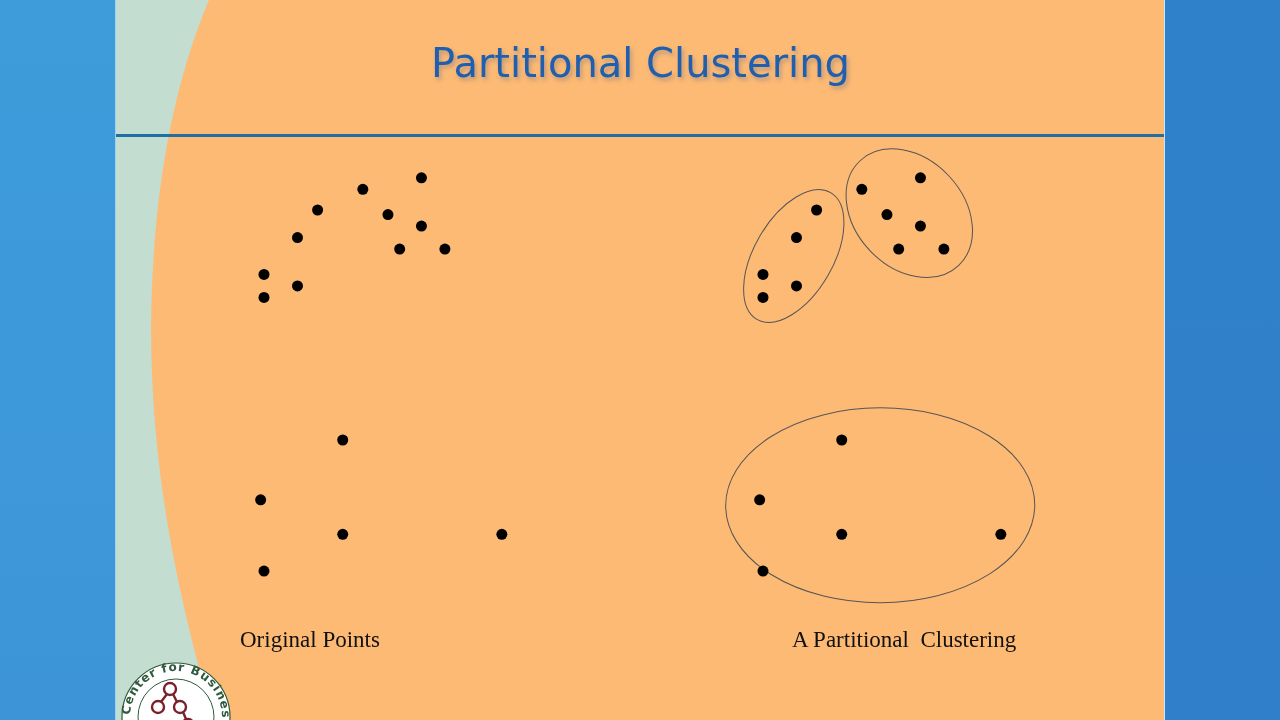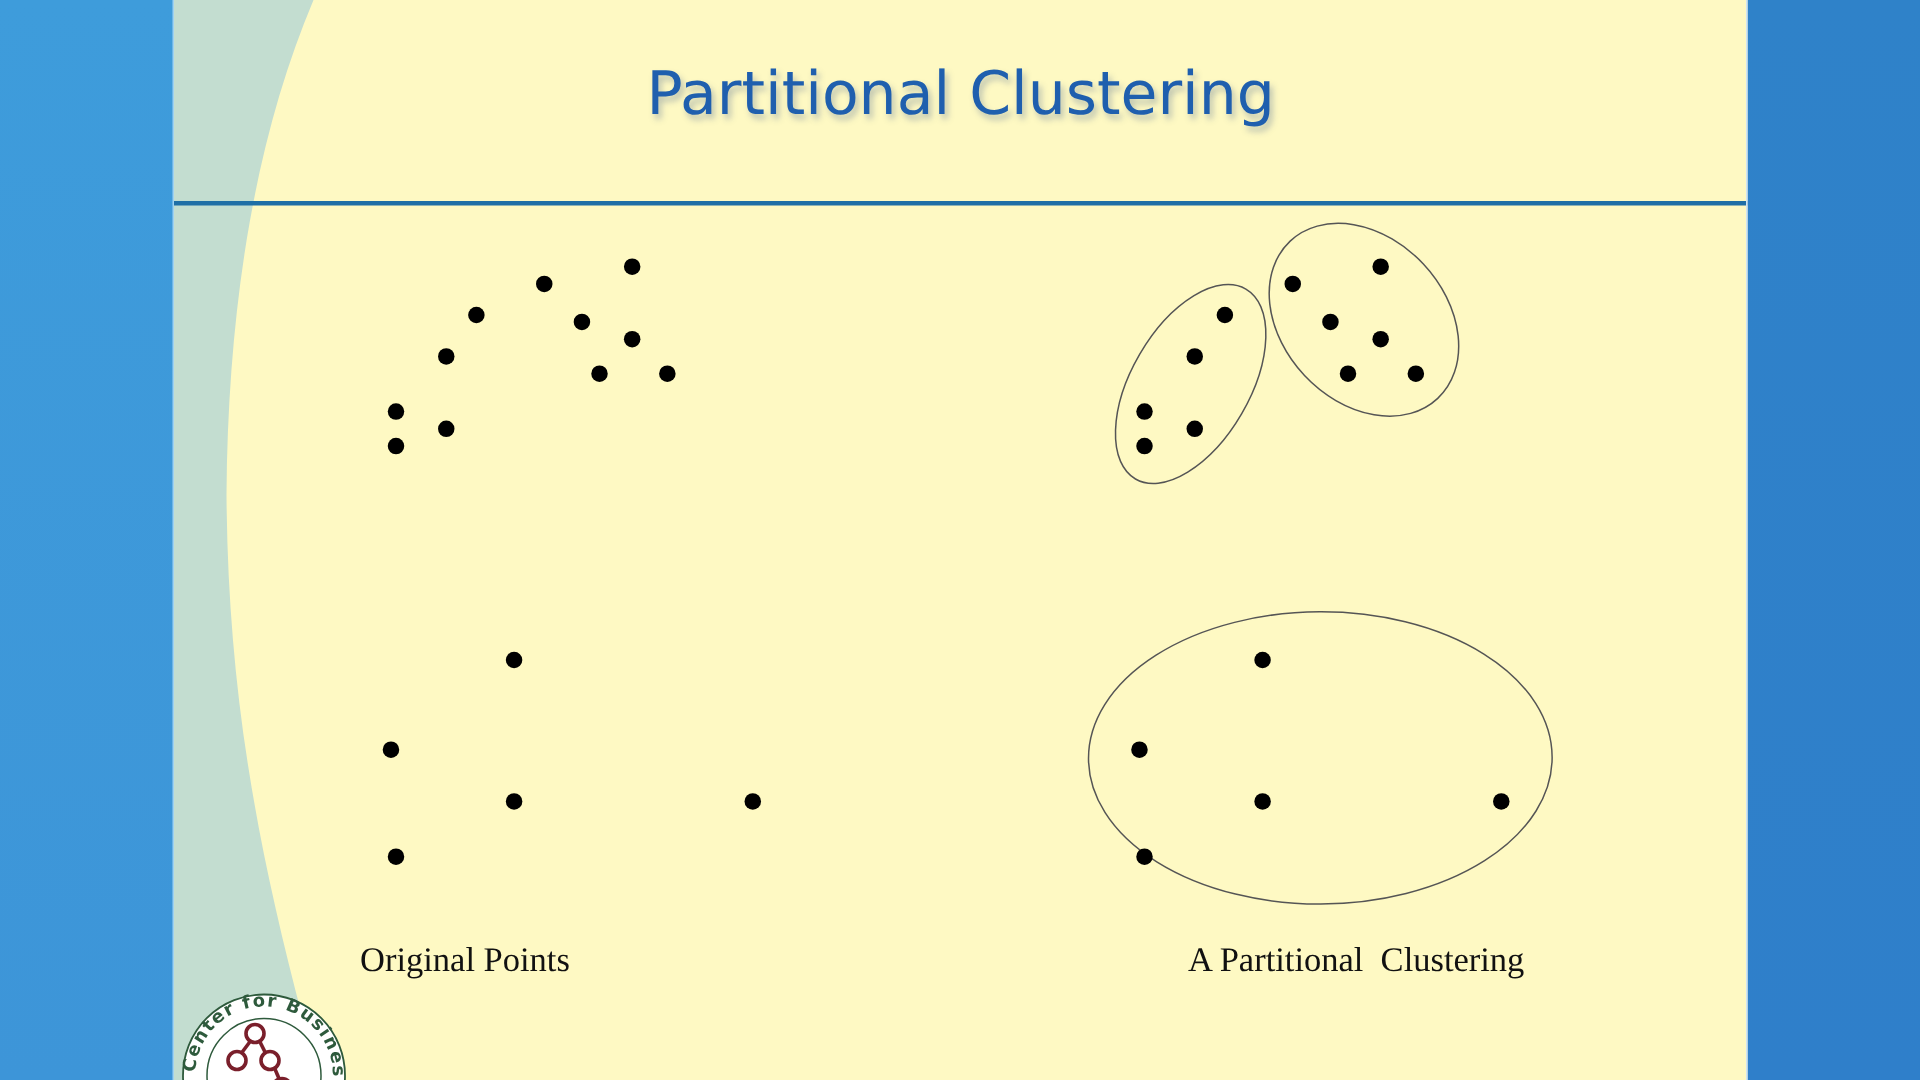--- a/index.html
+++ b/index.html
@@ -3,21 +3,21 @@
 <meta charset="utf-8">
 <style>
   html, body { margin:0; padding:0; }
   body { width:1280px; height:720px; position:relative; overflow:hidden;
          background: linear-gradient(90deg,#3f9ad9 0%,#3b97db 9%,#3c99da 100%);
          font-family:"Liberation Sans", sans-serif; }
   .bg-left { position:absolute; left:0; top:0; width:116px; height:720px;
              background: linear-gradient(180deg,#3e9cdb,#3d95d8); }
   .bg-right { position:absolute; left:1165px; top:0; width:115px; height:720px;
               background: linear-gradient(180deg,#2f82c9,#2f7fca); }
-  .slide { position:absolute; left:116px; top:0; width:1049px; height:720px; background:#fef9c3; overflow:hidden; }
+  .slide { position:absolute; left:116px; top:0; width:1049px; height:720px; background:#fdba74; overflow:hidden; }
   .slide-edge-l { position:absolute; left:115px; top:0; width:1px; height:720px; background:#9fd2f2; }
   .slide-edge-r { position:absolute; left:1164px; top:0; width:1px; height:720px; background:#cfe4f5; }
   .deco { position:absolute; left:0; top:0; }
   .title { position:absolute; left:0; top:40px; width:1049px; text-align:center;
            font-family:"DejaVu Sans", sans-serif; font-size:40px; color:#1f5fae;
            text-shadow: 2px 3px 4px rgba(60,90,140,0.35); letter-spacing:0px; }
   .rule { position:absolute; left:0; top:134px; width:1049px; height:3px; background:#1f6fa6; }
   .figure { position:absolute; left:0; top:0; }
   .caption { position:absolute; font-size:23px; color:#111; font-family:Liberation Serif, serif; white-space:pre; }
   .cap-left { left:124px; top:627px; }

